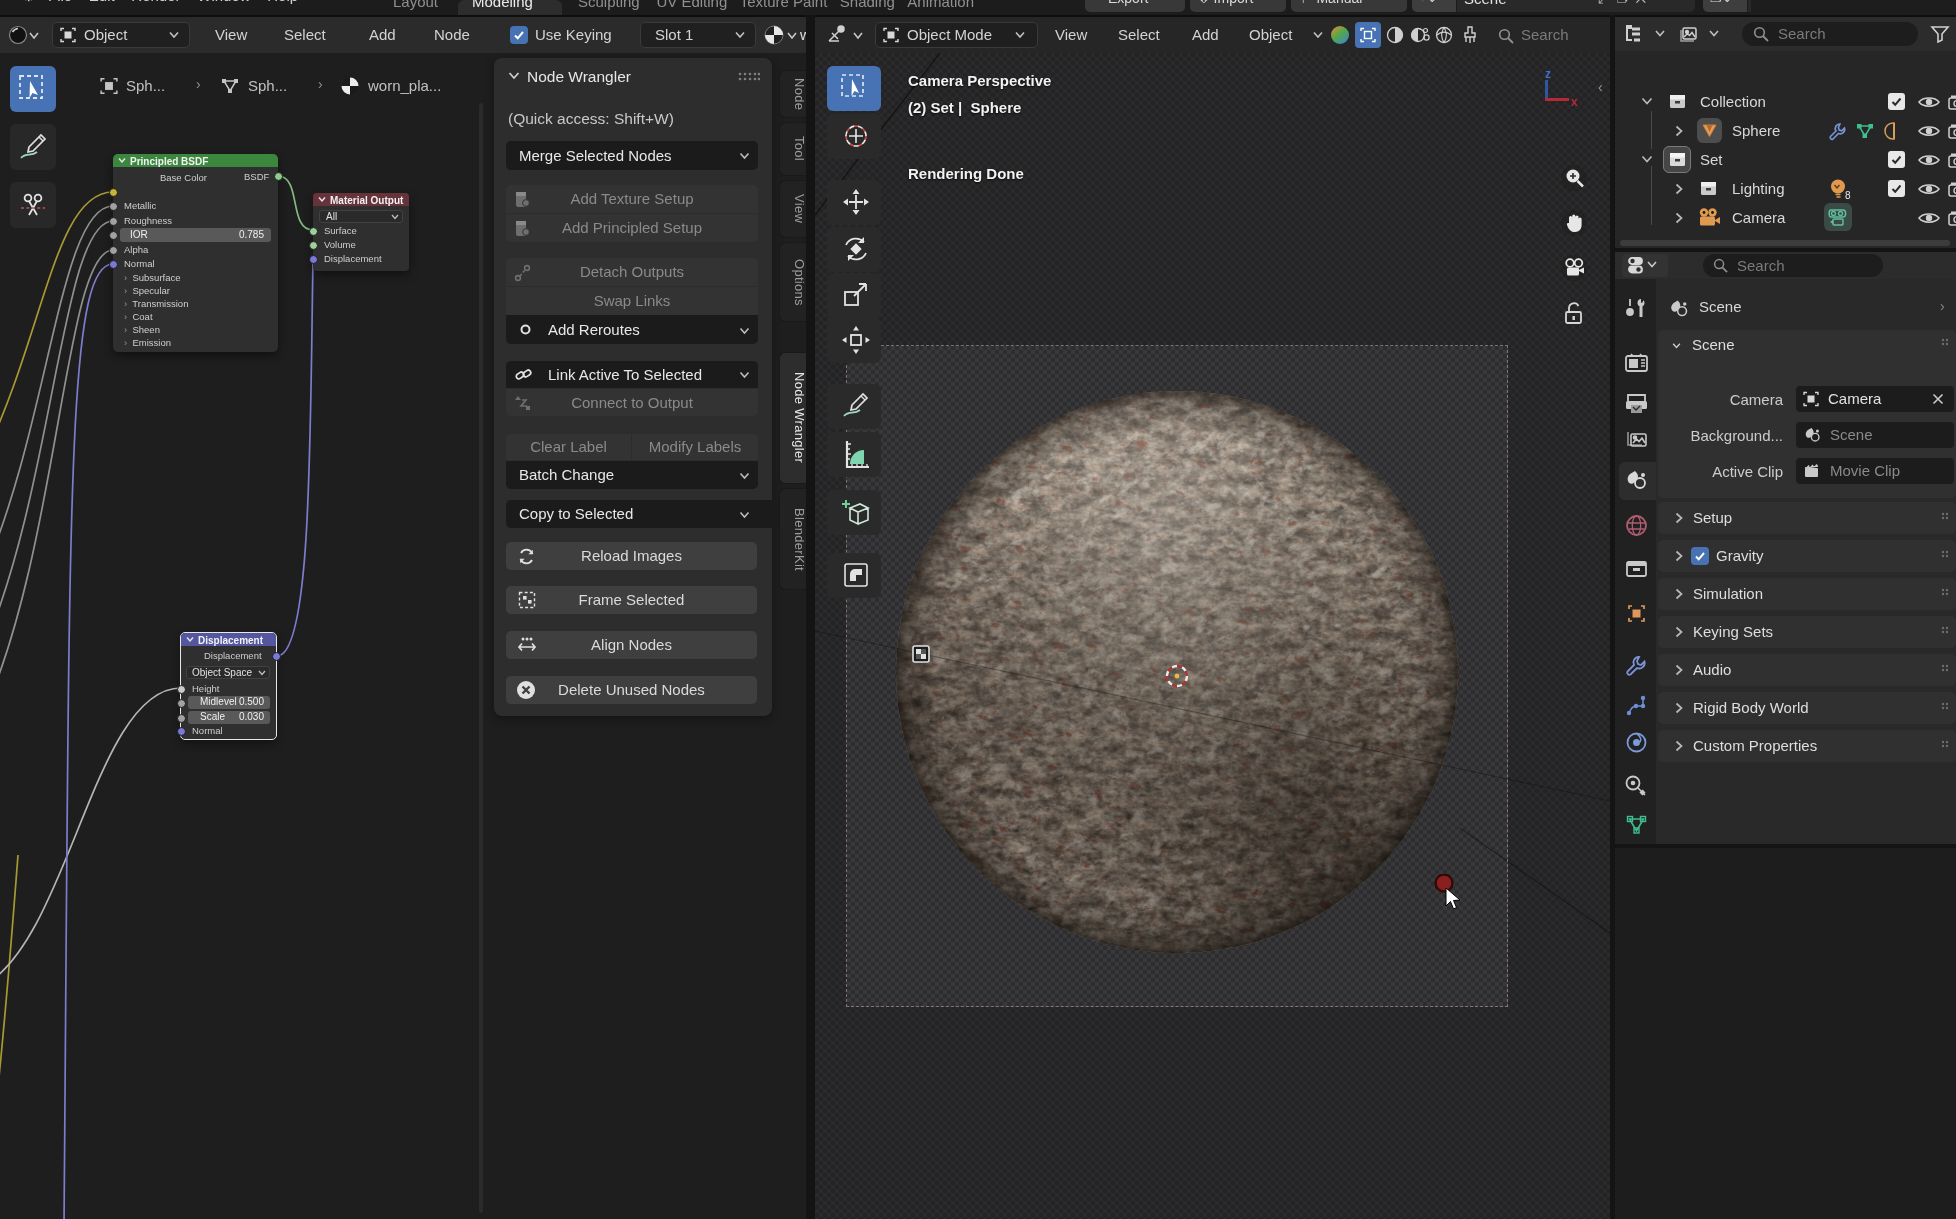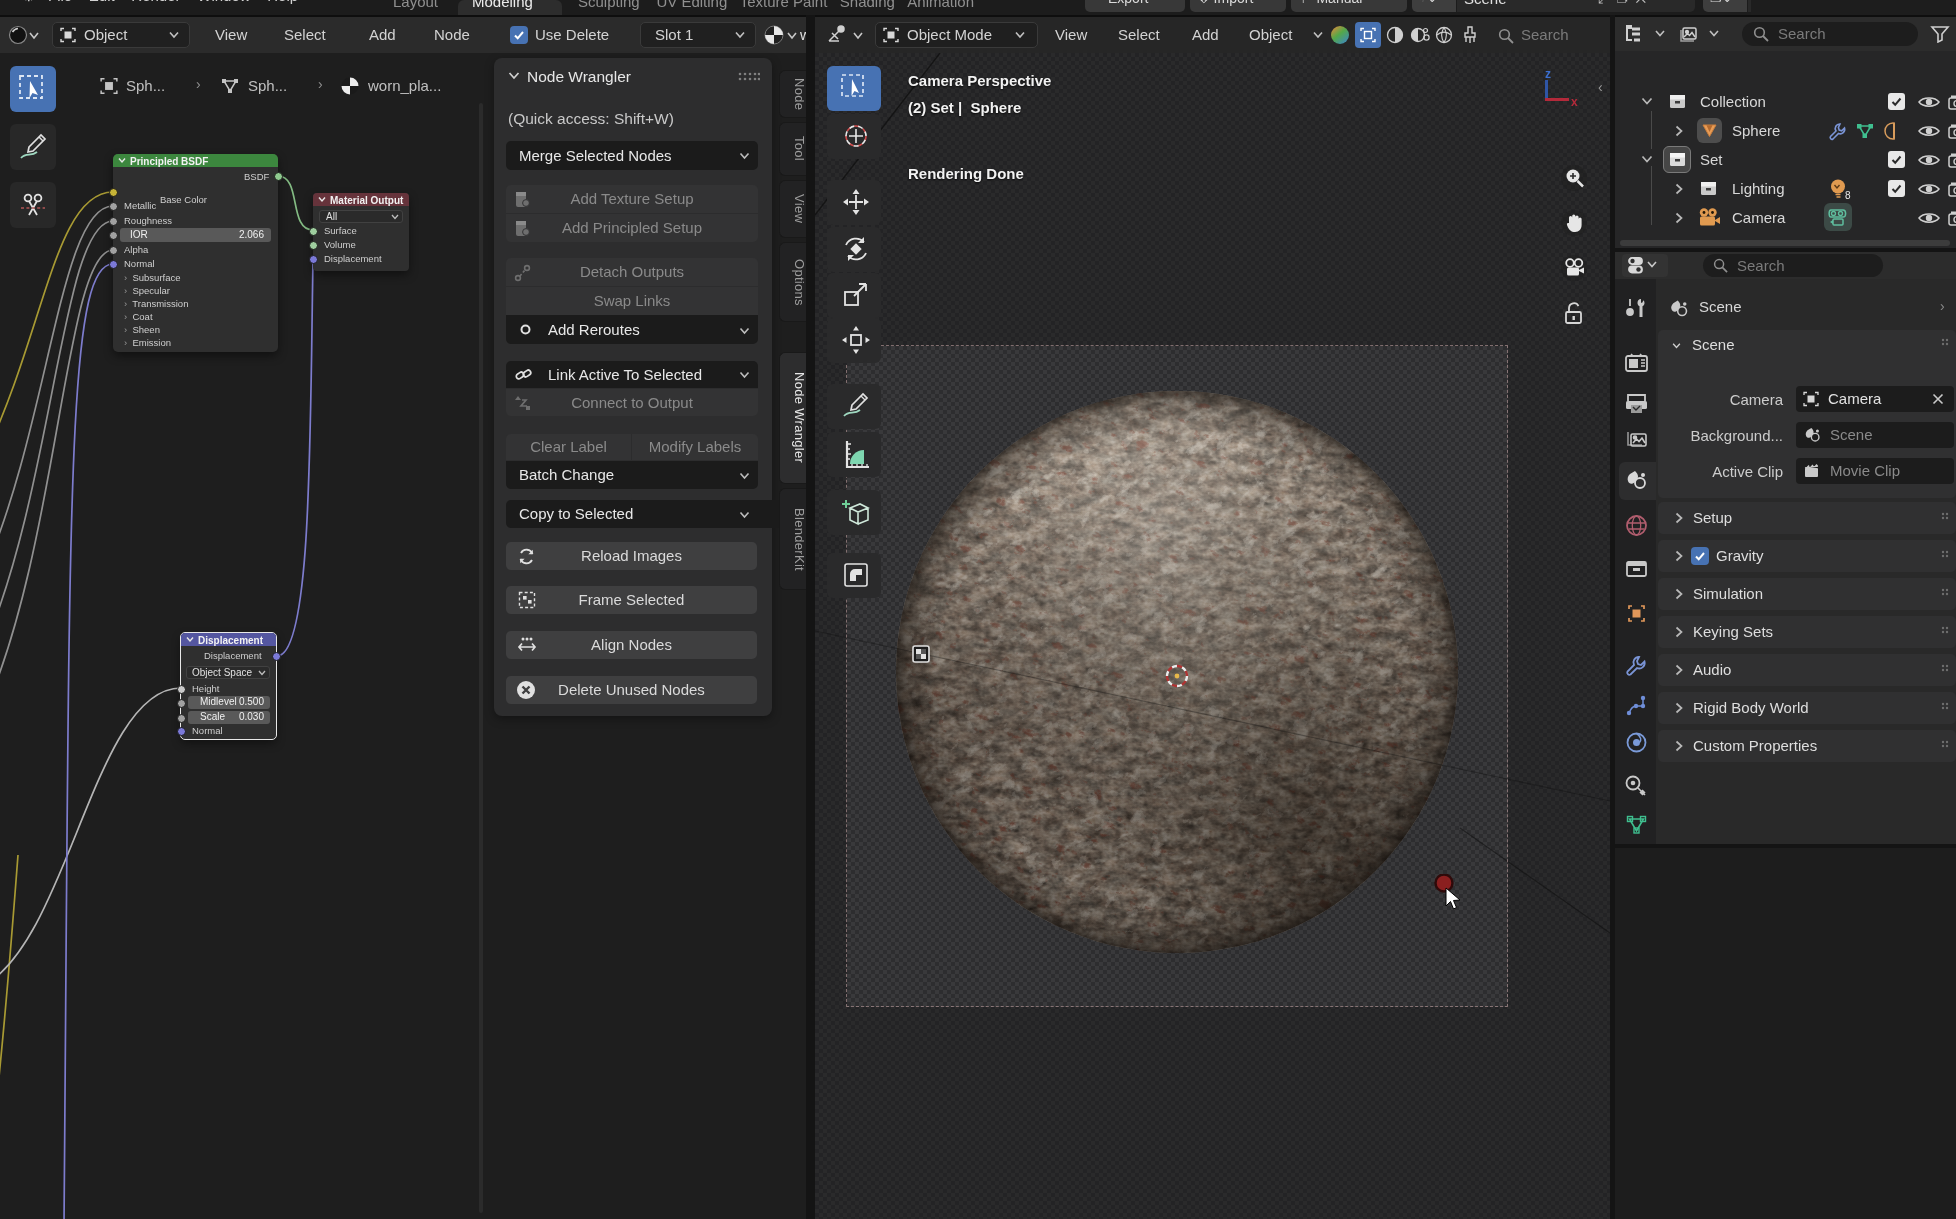--- a/index.html
+++ b/index.html
@@ -61,21 +61,21 @@
         <path d="M2 1.5 l4 4.5 4-4.5" stroke="#c0c0c0" stroke-width="1.6" fill="none"></path>
       </svg>
     <div class="txt menu" style="left:215px;top:0;">View</div>
     <div class="txt menu" style="left:284px;top:0;">Select</div>
     <div class="txt menu" style="left:369px;top:0;">Add</div>
     <div class="txt menu" style="left:434px;top:0;">Node</div>
     <div class="abs" style="left:510px;top:9px;width:18px;height:18px;background:#4772b3;border-radius:4px;"></div>
     <svg class="abs" style="left:512px;top:11px;" width="14" height="14" viewBox="0 0 14 14">
         <path d="M3 7.5 l2.7 2.8 L11 4" stroke="#fff" stroke-width="2" fill="none"></path>
       </svg>
-    <div class="txt menu" style="left:535px;top:0;">Use Delete</div>
+    <div class="txt menu" style="left:535px;top:0;">Use Keying</div>
     <div class="enum" style="left:640px;top:5px;width:116px;height:26px;"></div>
     <div class="txt menu" style="left:655px;top:0;">Slot 1</div>
     <svg class="abs" style="left:734px;top:14px;" width="12" height="8" viewBox="0 0 12 8">
         <path d="M2 1.5 l4 4.5 4-4.5" stroke="#c0c0c0" stroke-width="1.6" fill="none"></path>
       </svg>
     <svg class="abs" style="left:764px;top:8px;" width="36" height="20" viewBox="0 0 36 20">
       <circle cx="10" cy="10" r="9" fill="#202020" stroke="#777" stroke-width="1"></circle>
       <path d="M10 1 A9 9 0 0 1 19 10 L10 10 Z" fill="#e6e6e6"></path>
       <path d="M10 19 A9 9 0 0 1 1 10 L10 10 Z" fill="#e6e6e6"></path>
       <path d="M24 8 l4 5 4-5" stroke="#c8c8c8" stroke-width="1.6" fill="none"></path>
@@ -153,29 +153,29 @@
   <div id="nodes" class="abs" style="left:0;top:0;width:806px;height:1219px;pointer-events:none;">
 
     <div class="abs" style="left:113px;top:154px;width:165px;height:198px;background:#2f2f2f;border-radius:5px;box-shadow:0 4px 10px rgba(0,0,0,.45);"></div>
     <div class="abs" style="left:113px;top:154px;width:165px;height:13px;background:#3c873e;border-radius:5px 5px 0 0;"></div>
     <svg class="abs" style="left:118px;top:157px;" width="8" height="7" viewBox="0 0 8 7">
         <path d="M1 1.5 l3 3.5 3-3.5" stroke="#e8e8e8" stroke-width="1.4" fill="none"></path>
       </svg>
     <div class="txt" style="left:130px;top:155.5px;font-size:10px;font-weight:bold;color:#f2f2f2;">Principled BSDF</div>
     <div class="nlabel" style="left:244px;top:171px;">BSDF</div>
     <div class="sock" style="left:273.5px;top:172px;background:#8fca8f;"></div>
-    <div class="nlabel" style="left:124px;top:194px;padding-left:36px;">Base Color</div>
+    <div class="nlabel" style="left:124px;top:172px;padding-left:36px;">Base Color</div>
     <div class="sock" style="left:108.5px;top:187.5px;background:#c7b437;"></div>
     <div class="nlabel" style="left:124px;top:200px;">Metallic</div>
     <div class="sock" style="left:108.5px;top:201.5px;background:#a1a1a1;"></div>
     <div class="nlabel" style="left:124px;top:215px;">Roughness</div>
     <div class="sock" style="left:108.5px;top:216.5px;background:#a1a1a1;"></div>
     <div class="slider" style="left:120px;top:228px;width:151px;height:14px;">
       <span style="position:absolute;left:10px;top:1px;">IOR</span>
-        <span style="position:absolute;right:7px;top:1px;">2.066</span>
+        <span style="position:absolute;right:7px;top:1px;">0.785</span>
     </div>
     <div class="sock" style="left:108.5px;top:230.5px;background:#a1a1a1;"></div>
     <div class="nlabel" style="left:124px;top:244px;">Alpha</div>
     <div class="sock" style="left:108.5px;top:245.5px;background:#a1a1a1;"></div>
     <div class="nlabel" style="left:124px;top:258px;">Normal</div>
     <div class="sock" style="left:108.5px;top:259.5px;background:#7b79d8;"></div>
     <div class="ncollapse" style="left:124px;top:272px;"><span style="color:#9a9a9a;">›</span>&nbsp; Subsurface</div>
     <div class="ncollapse" style="left:124px;top:285px;"><span style="color:#9a9a9a;">›</span>&nbsp; Specular</div>
     <div class="ncollapse" style="left:124px;top:298px;"><span style="color:#9a9a9a;">›</span>&nbsp; Transmission</div>
     <div class="ncollapse" style="left:124px;top:311px;"><span style="color:#9a9a9a;">›</span>&nbsp; Coat</div>

